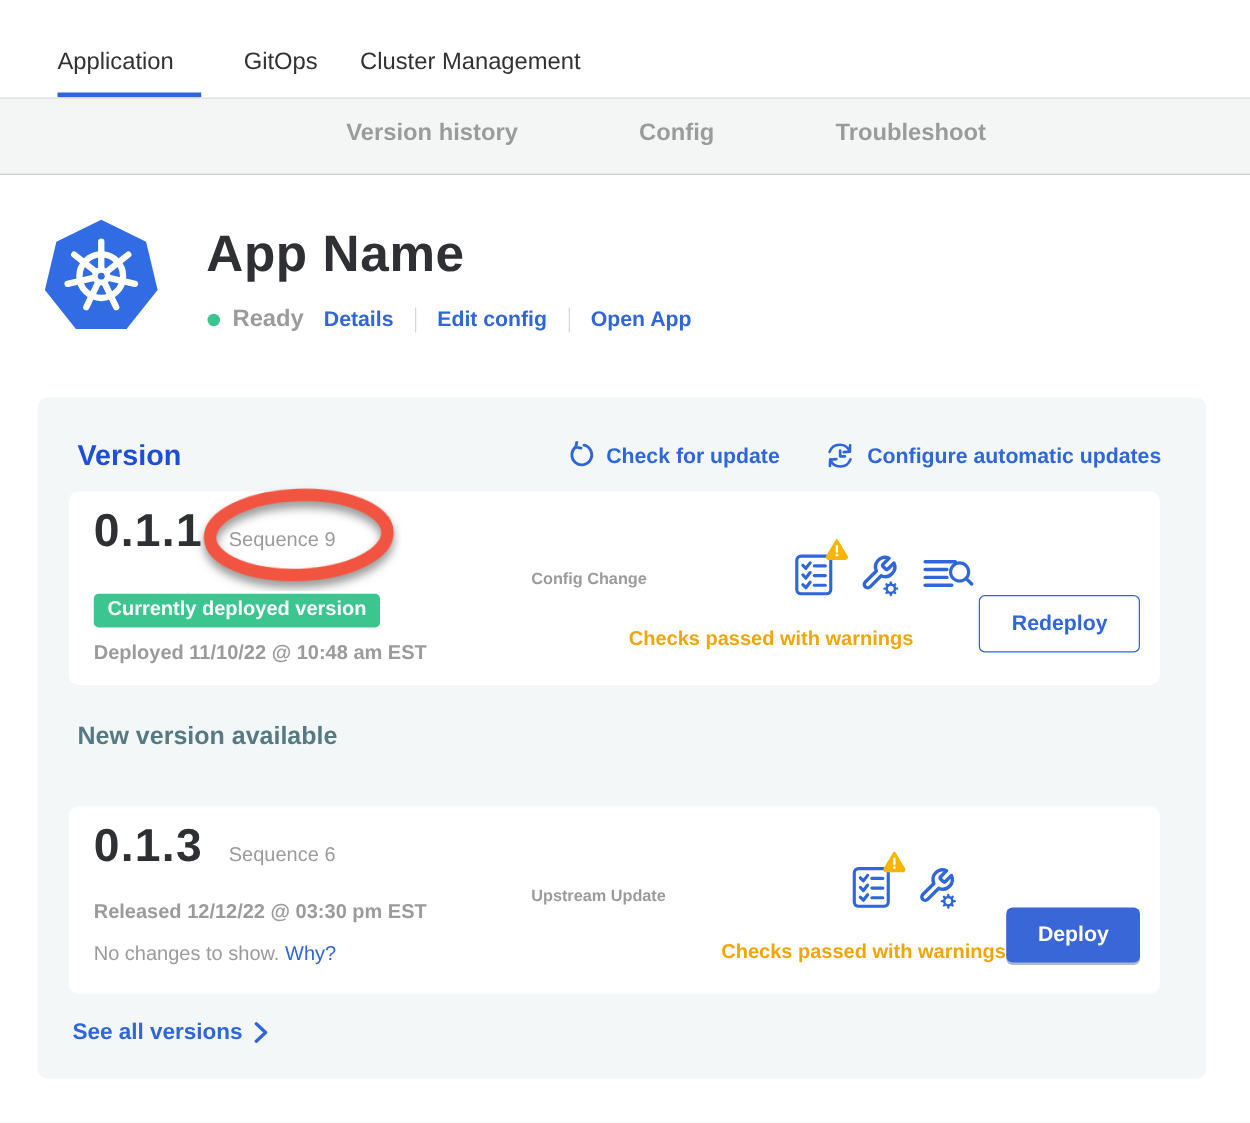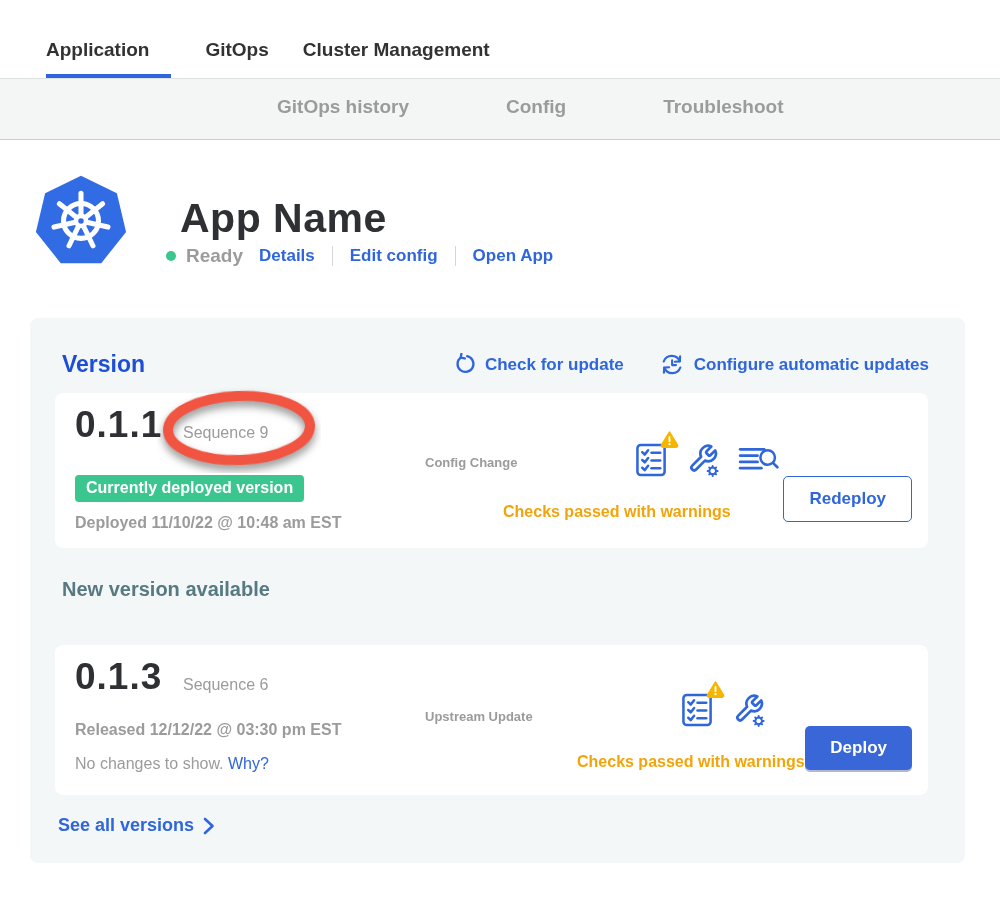--- a/index.html
+++ b/index.html
@@ -9,21 +9,21 @@
     background:#ffffff; font-family:"Liberation Sans", sans-serif;
     -webkit-font-smoothing:antialiased;
   }
 
   
   .topnav {
     position:absolute; top:0; left:0; width:1000px; height:78px;
     background:#fff; display:flex; align-items:flex-end; padding-left:46px; gap:34px;
   }
   .topnav .tab {
-    font-size:19px; font-weight:700; color:#323232; padding-bottom:13px;
+    font-size:19px; font-weight:400; color:#323232; padding-bottom:13px;
     border-bottom:4px solid transparent; cursor:pointer; white-space:nowrap;
   }
   .topnav .tab.active { border-bottom-color:#3066db; padding-right:22px; }
 
   
   .subnav {
     position:absolute; top:78px; left:0; width:1000px; height:62px;
     background:#f4f6f6; border-top:1px solid #dde1e1; border-bottom:1px solid #c9cfcf;
     display:flex; gap:97px; padding-left:277px; overflow:hidden; white-space:nowrap;
   }
@@ -116,21 +116,21 @@
 </head>
 <body>
 
 <nav class="topnav">
   <div class="tab active">Application</div>
   <div class="tab">GitOps</div>
   <div class="tab">Cluster Management</div>
 </nav>
 
 <nav class="subnav">
-  <div class="tab">GitOps history</div>
+  <div class="tab">Version history</div>
   <div class="tab">Config</div>
   <div class="tab">Troubleshoot</div>
 </nav>
 
 <div class="logo">
   <svg viewBox="0 0 100 102" width="92" height="96">
     <polygon points="50,3 89,22 99,64 72,98 28,98 1,64 11,22" fill="#326ce5"></polygon>
     <g stroke="#ffffff" stroke-width="5.5" stroke-linecap="round" fill="none">
       <circle cx="50" cy="52" r="19"></circle>
       <line x1="50" y1="52" x2="50" y2="22"></line>
@@ -139,21 +139,21 @@
       <line x1="50" y1="52" x2="63" y2="79"></line>
       <line x1="50" y1="52" x2="37" y2="79"></line>
       <line x1="50" y1="52" x2="20.7" y2="58.7"></line>
       <line x1="50" y1="52" x2="26.5" y2="33.3"></line>
     </g>
     <circle cx="50" cy="52" r="8" fill="#ffffff"></circle>
     <circle cx="50" cy="52" r="3" fill="#326ce5"></circle>
   </svg>
 </div>
 
-<h1 class="app-title" style="margin:16px;text-align:right;">App Name</h1>
+<h1 class="app-title" style="margin:1px;text-align:right;">App Name</h1>
 
 <div class="status-row">
   <span class="status-dot"></span>
   <span class="status-text">Ready</span>
   <span class="hlink">Details</span>
   <span class="vdiv"></span>
   <span class="hlink">Edit config</span>
   <span class="vdiv"></span>
   <span class="hlink">Open App</span>
 </div>

